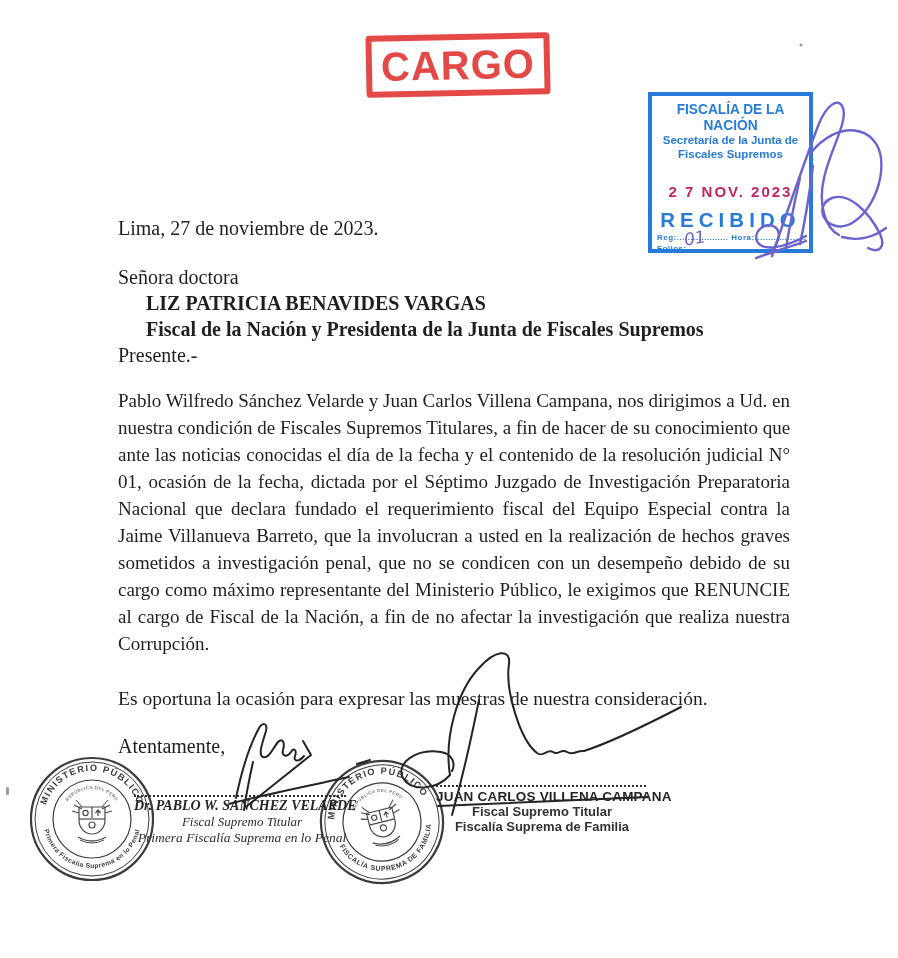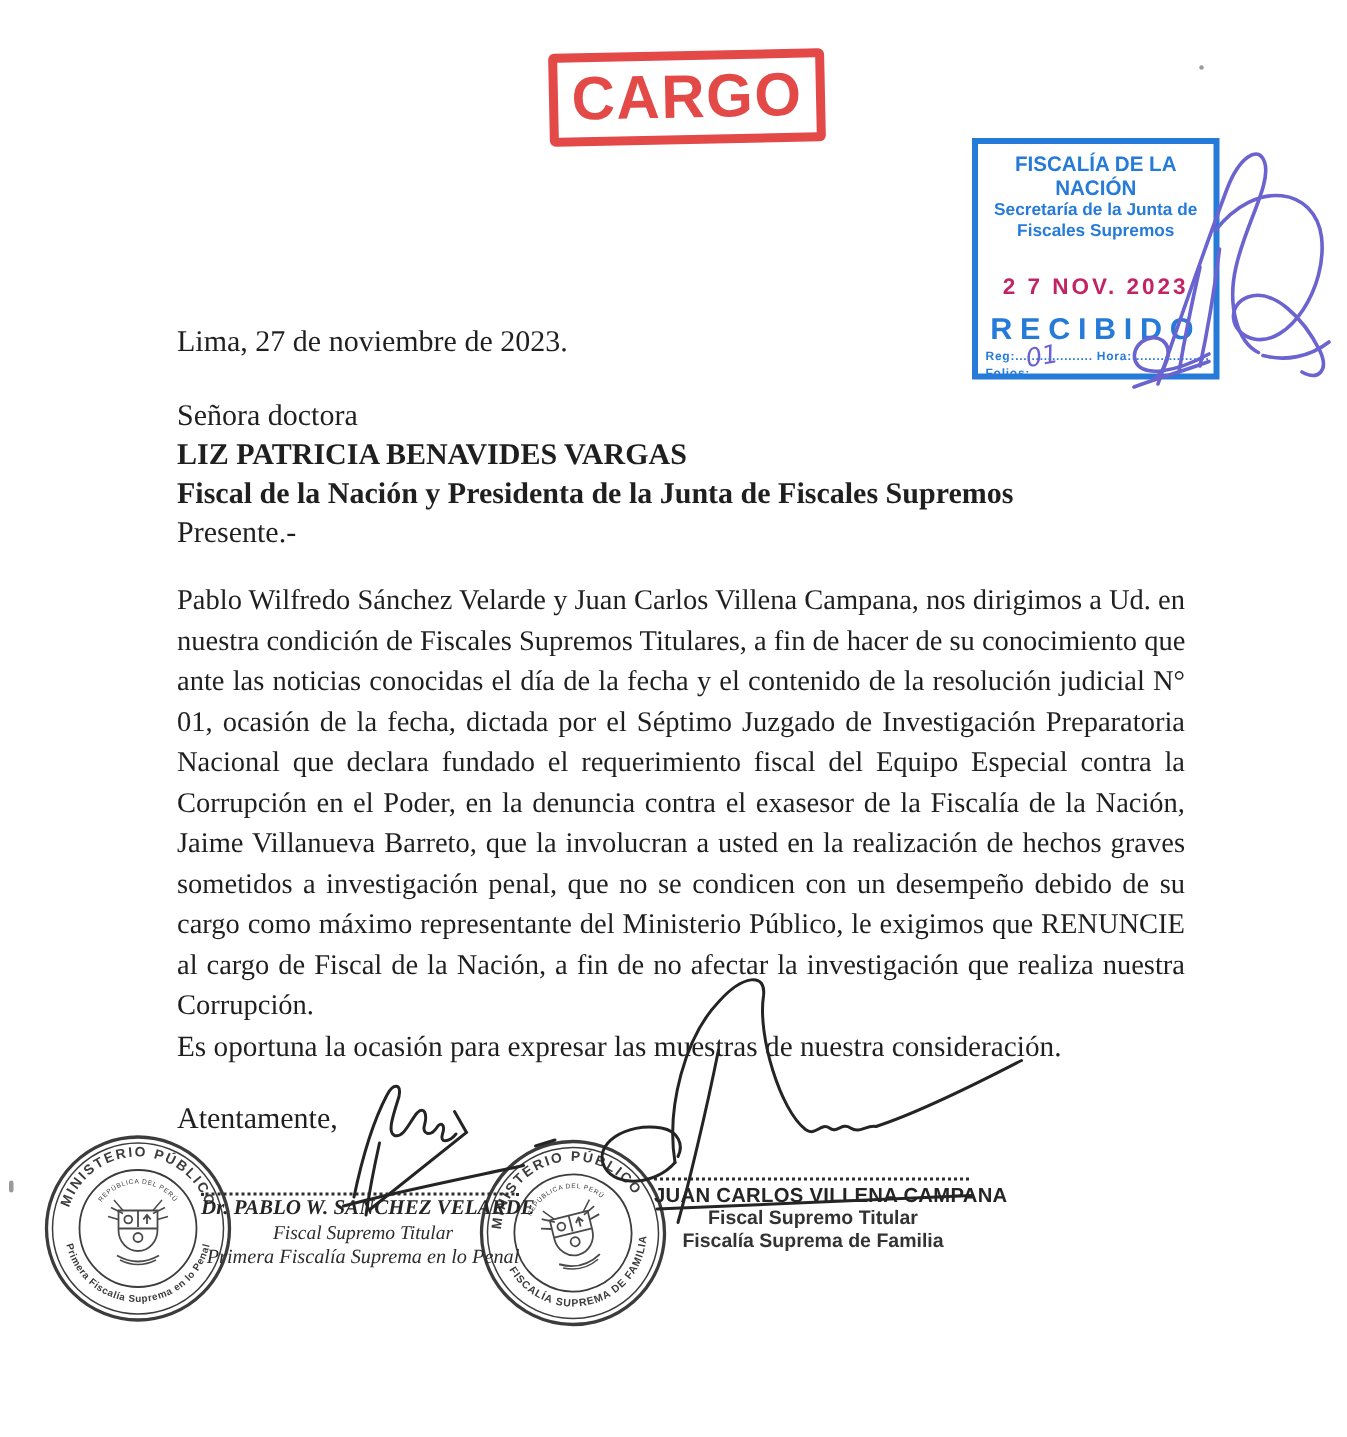--- a/index.html
+++ b/index.html
@@ -23,21 +23,21 @@
   .bstamp .date{color:#be185d;font-size:15px;letter-spacing:2px;margin-top:22px;font-family:"Liberation Sans",sans-serif;}
   .bstamp .rec{font-size:20px;letter-spacing:5px;margin-top:9px;transform:scaleX(1.02);}
   .bstamp .tiny{font-size:8px;text-align:left;padding-left:5px;line-height:11px;
                 white-space:nowrap;overflow:hidden;letter-spacing:.5px;}
   .hand01{left:684px;top:228px;font-size:17px;color:#6b63cf;font-style:italic;
           transform:rotate(-10deg);font-family:"DejaVu Sans",sans-serif;}
 
   
   .dateline{left:118px;top:203px;font-size:20px;margin-top:14px;}
   .addr{left:118px;top:264px;font-size:20px;line-height:26px;}
-  .addr .b{font-weight:700;}
+  .addr .b{font-weight:700;margin-left:28px;}
   .bodytxt{left:118px;top:387px;width:672px;font-size:19px;}
   .jl{white-space:nowrap;text-align:justify;text-align-last:justify;height:27px;line-height:27px;}
   .jl.last{text-align:left;text-align-last:left;}
   .closing{left:118px;top:688px;font-size:19.5px;}
   .signoff{left:118px;top:735px;font-size:20px;}
 
   
   .sigblock{font-family:"Liberation Serif",serif;text-align:center;}
   .sb1{left:134px;top:795px;width:216px;}
   .sb1 .rule{border-top:2px dotted #2e2e2e;width:212px;margin:0 0 1px 0;}
@@ -84,21 +84,20 @@
     <div class="b">Fiscal de la Nación y Presidenta de la Junta de Fiscales Supremos</div>
     <div>Presente.-</div>
   </div>
 
   <div class="abs bodytxt">
     <div class="jl">Pablo Wilfredo Sánchez Velarde y Juan Carlos Villena Campana, nos dirigimos a Ud. en</div>
     <div class="jl">nuestra condición de Fiscales Supremos Titulares, a fin de hacer de su conocimiento que</div>
     <div class="jl">ante las noticias conocidas el día de la fecha y el contenido de la resolución judicial N°</div>
     <div class="jl">01, ocasión de la fecha, dictada por el Séptimo Juzgado de Investigación Preparatoria</div>
     <div class="jl">Nacional que declara fundado el requerimiento fiscal del Equipo Especial contra la</div>
-    <div class="jl">Corrupción en el Poder, en la denuncia contra el exasesor de la Fiscalía de la Nación,</div>
     <div class="jl">Jaime Villanueva Barreto, que la involucran a usted en la realización de hechos graves</div>
     <div class="jl">sometidos a investigación penal, que no se condicen con un desempeño debido de su</div>
     <div class="jl">cargo como máximo representante del Ministerio Público, le exigimos que RENUNCIE</div>
     <div class="jl">al cargo de Fiscal de la Nación, a fin de no afectar la investigación que realiza nuestra</div>
     <div class="jl last">Corrupción.</div>
   </div>
 
   <div class="abs closing">Es oportuna la ocasión para expresar las muestras de nuestra consideración.</div>
   <div class="abs signoff">Atentamente,</div>
 

